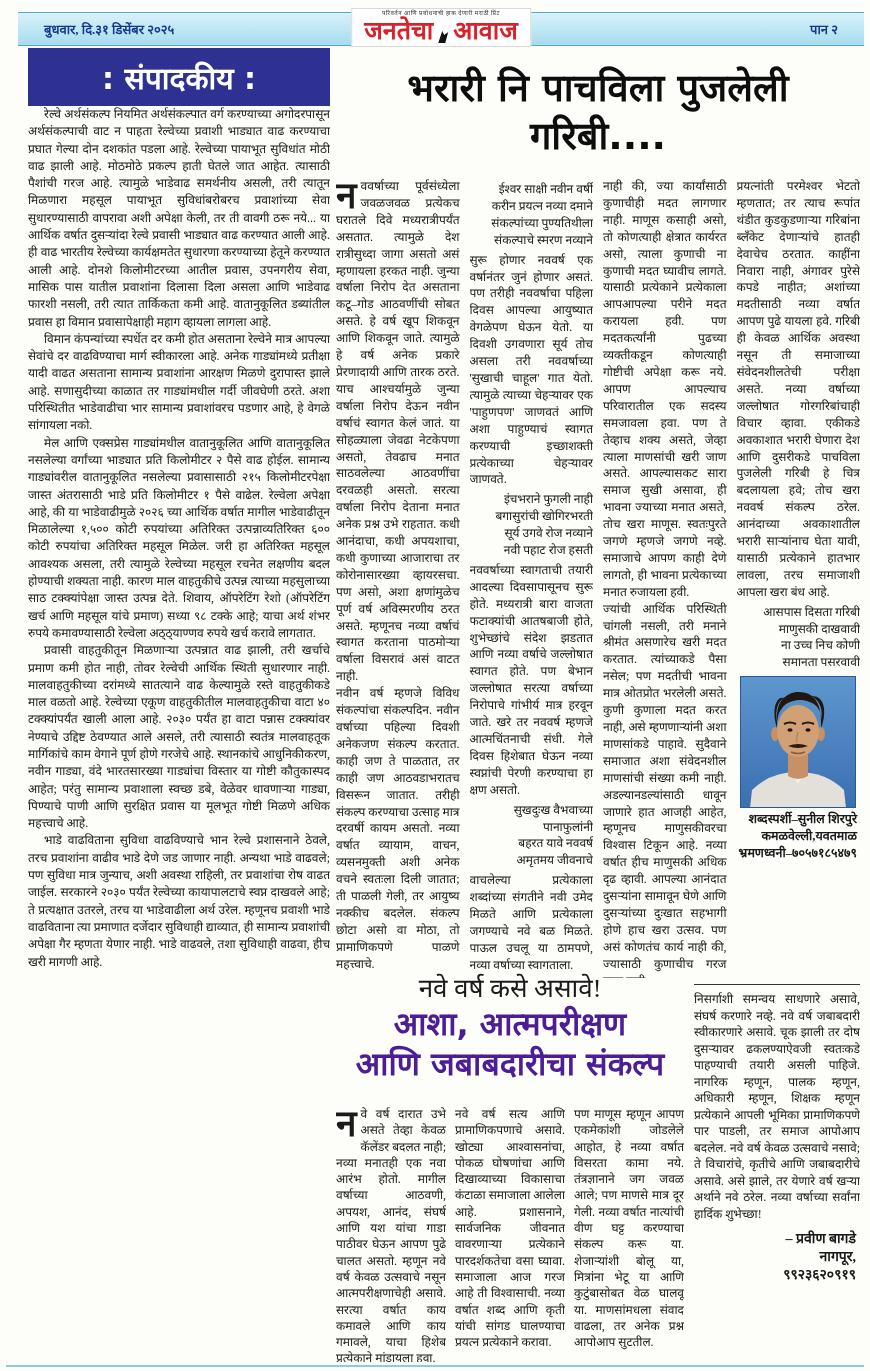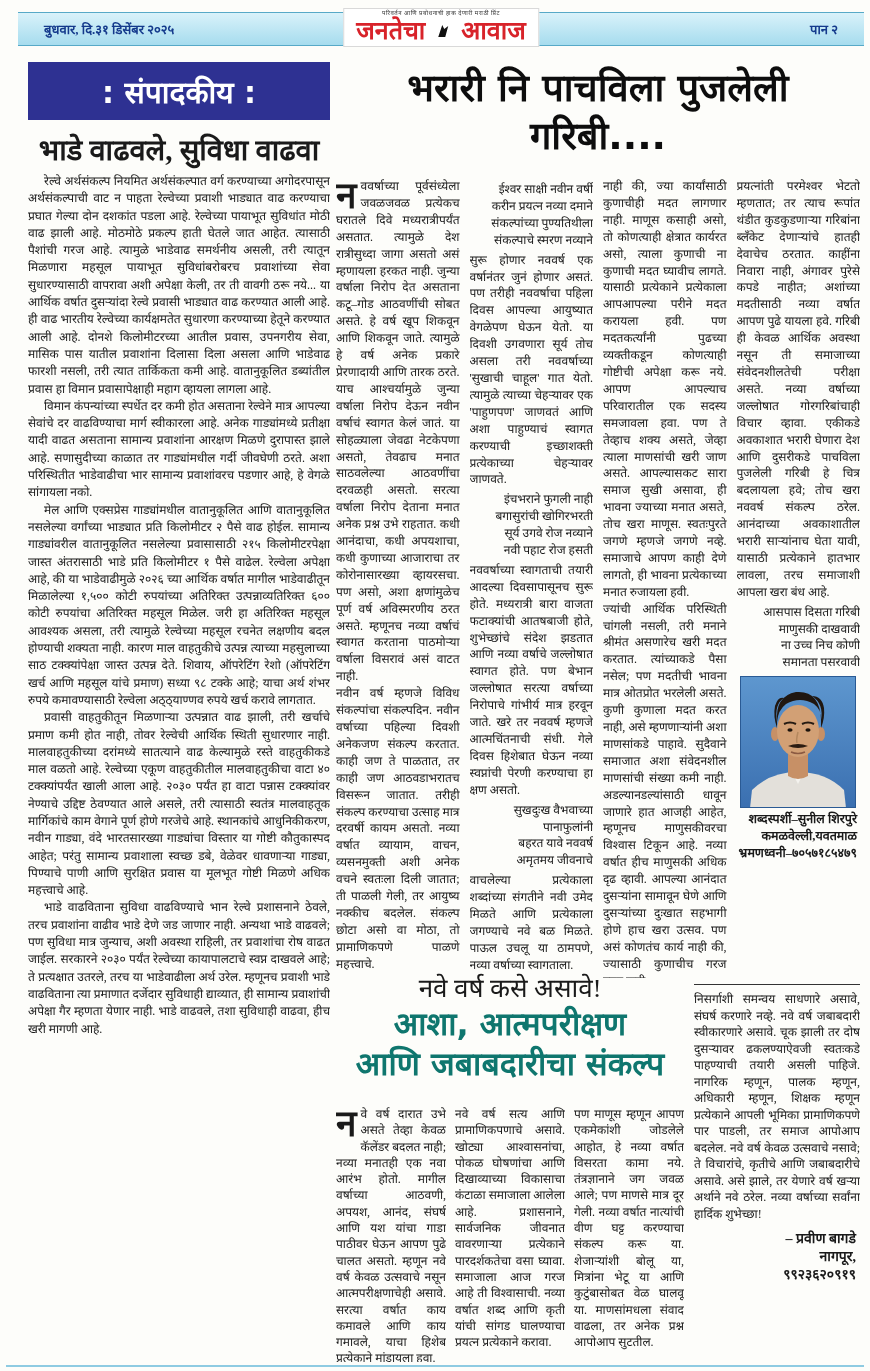--- a/index.html
+++ b/index.html
@@ -14,26 +14,26 @@
     border-top:1px solid #57a9c7;border-bottom:1px solid #57a9c7;margin-left:12px;
   }
   .date{position:absolute;left:26px;top:7px;font-size:13px;font-weight:bold;color:#143a8c;}
   .pageno{position:absolute;right:26px;top:7px;font-size:13px;font-weight:bold;color:#143a8c;}
   .masthead{
     position:absolute;left:50%;transform:translateX(-50%);top:-5px;
     background:#fff;border:1px solid #d9d9d9;padding:1px 12px 2px;text-align:center;
   }
   .tagline{font-size:6px;line-height:7px;color:#333;letter-spacing:.5px;white-space:nowrap;}
   .mast-title{
-    display:flex;align-items:center;gap:12px;justify-content:center;
+    display:flex;align-items:flex-end;gap:4px;justify-content:center;
     font-family:"DejaVu Sans","Liberation Sans",sans-serif;
     font-weight:bold;font-size:25px;line-height:27px;color:#d8232a;white-space:nowrap;
   }
   
-  .editorial{position:absolute;left:28px;top:62px;width:302px;}
+  .editorial{position:absolute;left:28px;top:48px;width:302px;}
   .ed-box{
     height:58px;background:#2e3192;display:flex;align-items:center;justify-content:center;
     color:#fff;font-family:"DejaVu Sans","Liberation Sans",sans-serif;font-weight:bold;font-size:30px;
   }
   .ed-head{text-align:center;font-size:29px;font-weight:bold;margin:9px 0 5px;font-family:"Liberation Serif",serif;}
   .ed-body{font-size:12px;line-height:17.3px;text-align:justify;height:1152px;overflow:hidden;}
   .ed-body p{margin:0;text-indent:16px;}
   
   .main-head{
     position:absolute;left:336px;top:64px;width:524px;text-align:center;
@@ -48,21 +48,21 @@
     float:left;font-size:37px;line-height:31px;font-weight:bold;padding:2px 4px 0 0;
     font-family:"DejaVu Sans",sans-serif;
   }
   .photo{width:116px;height:132px;display:block;margin:5px auto 3px;}
   .byline{text-align:right;font-weight:bold;font-size:12.5px;line-height:17px;padding-right:3px;}
   
   .sec-head{position:absolute;left:336px;top:974px;width:348px;text-align:center;}
   .sec-h1{font-size:26px;line-height:30px;font-weight:normal;font-family:"Liberation Serif",serif;}
   .sec-h23{
     font-family:"DejaVu Sans","Liberation Sans",sans-serif;font-weight:800;
-    font-size:32px;line-height:40px;color:#0f766e;
+    font-size:32px;line-height:40px;color:#4c1d95;
   }
   .sec-cols{position:absolute;left:336px;top:1106px;width:348px;height:256px;display:flex;gap:9px;}
   .scol{flex:1;font-size:12px;line-height:16.3px;text-align:justify;overflow:hidden;}
   .scol p{margin:0;}
   .sec-col4{
     position:absolute;left:694px;top:984px;width:166px;height:378px;
     border-top:1.5px solid #333;padding-top:6px;
     font-size:12px;line-height:16.5px;text-align:justify;overflow:hidden;
   }
   .sec-col4 p{margin:0;}
@@ -82,21 +82,20 @@
         <path d="M1 14 L5 2 L7 6 L11 3 L8 14 Z" fill="#111"></path>
       </svg>
       <span>आवाज</span>
     </div>
   </div>
   <div class="pageno">पान २</div>
 </div>
 
 <div class="editorial">
   <div class="ed-box">: संपादकीय :</div>
-  <div class="ed-head">भाडे वाढवले, सुविधा वाढवा</div>
   <div class="ed-body">
     <p>रेल्वे अर्थसंकल्प नियमित अर्थसंकल्पात वर्ग करण्याच्या अगोदरपासून अर्थसंकल्पाची वाट न पाहता रेल्वेच्या प्रवाशी भाड्यात वाढ करण्याचा प्रघात गेल्या दोन दशकांत पडला आहे. रेल्वेच्या पायाभूत सुविधांत मोठी वाढ झाली आहे. मोठमोठे प्रकल्प हाती घेतले जात आहेत. त्यासाठी पैशांची गरज आहे. त्यामुळे भाडेवाढ समर्थनीय असली, तरी त्यातून मिळणारा महसूल पायाभूत सुविधांबरोबरच प्रवाशांच्या सेवा सुधारण्यासाठी वापरावा अशी अपेक्षा केली, तर ती वावगी ठरू नये... या आर्थिक वर्षात दुसऱ्यांदा रेल्वे प्रवासी भाड्यात वाढ करण्यात आली आहे. ही वाढ भारतीय रेल्वेच्या कार्यक्षमतेत सुधारणा करण्याच्या हेतूने करण्यात आली आहे. दोनशे किलोमीटरच्या आतील प्रवास, उपनगरीय सेवा, मासिक पास यातील प्रवाशांना दिलासा दिला असला आणि भाडेवाढ फारशी नसली, तरी त्यात तार्किकता कमी आहे. वातानुकूलित डब्यांतील प्रवास हा विमान प्रवासापेक्षाही महाग व्हायला लागला आहे.</p>
     <p>विमान कंपन्यांच्या स्पर्धेत दर कमी होत असताना रेल्वेने मात्र आपल्या सेवांचे दर वाढविण्याचा मार्ग स्वीकारला आहे. अनेक गाड्यांमध्ये प्रतीक्षा यादी वाढत असताना सामान्य प्रवाशांना आरक्षण मिळणे दुरापास्त झाले आहे. सणासुदीच्या काळात तर गाड्यांमधील गर्दी जीवघेणी ठरते. अशा परिस्थितीत भाडेवाढीचा भार सामान्य प्रवाशांवरच पडणार आहे, हे वेगळे सांगायला नको.</p>
     <p>मेल आणि एक्सप्रेस गाड्यांमधील वातानुकूलित आणि वातानुकूलित नसलेल्या वर्गांच्या भाड्यात प्रति किलोमीटर २ पैसे वाढ होईल. सामान्य गाड्यांवरील वातानुकूलित नसलेल्या प्रवासासाठी २१५ किलोमीटरपेक्षा जास्त अंतरासाठी भाडे प्रति किलोमीटर १ पैसे वाढेल. रेल्वेला अपेक्षा आहे, की या भाडेवाढीमुळे २०२६ च्या आर्थिक वर्षात मागील भाडेवाढीतून मिळालेल्या १,५०० कोटी रुपयांच्या अतिरिक्त उत्पन्नाव्यतिरिक्त ६०० कोटी रुपयांचा अतिरिक्त महसूल मिळेल. जरी हा अतिरिक्त महसूल आवश्यक असला, तरी त्यामुळे रेल्वेच्या महसूल रचनेत लक्षणीय बदल होण्याची शक्यता नाही. कारण माल वाहतुकीचे उत्पन्न त्याच्या महसुलाच्या साठ टक्क्यांपेक्षा जास्त उत्पन्न देते. शिवाय, ऑपरेटिंग रेशो (ऑपरेटिंग खर्च आणि महसूल यांचे प्रमाण) सध्या ९८ टक्के आहे; याचा अर्थ शंभर रुपये कमावण्यासाठी रेल्वेला अठ्ठ्याण्णव रुपये खर्च करावे लागतात.</p>
     <p>प्रवासी वाहतुकीतून मिळणाऱ्या उत्पन्नात वाढ झाली, तरी खर्चाचे प्रमाण कमी होत नाही, तोवर रेल्वेची आर्थिक स्थिती सुधारणार नाही. मालवाहतुकीच्या दरांमध्ये सातत्याने वाढ केल्यामुळे रस्ते वाहतुकीकडे माल वळतो आहे. रेल्वेच्या एकूण वाहतुकीतील मालवाहतुकीचा वाटा ४० टक्क्यांपर्यंत खाली आला आहे. २०३० पर्यंत हा वाटा पन्नास टक्क्यांवर नेण्याचे उद्दिष्ट ठेवण्यात आले असले, तरी त्यासाठी स्वतंत्र मालवाहतूक मार्गिकांचे काम वेगाने पूर्ण होणे गरजेचे आहे. स्थानकांचे आधुनिकीकरण, नवीन गाड्या, वंदे भारतसारख्या गाड्यांचा विस्तार या गोष्टी कौतुकास्पद आहेत; परंतु सामान्य प्रवाशाला स्वच्छ डबे, वेळेवर धावणाऱ्या गाड्या, पिण्याचे पाणी आणि सुरक्षित प्रवास या मूलभूत गोष्टी मिळणे अधिक महत्त्वाचे आहे.</p>
     <p>भाडे वाढविताना सुविधा वाढविण्याचे भान रेल्वे प्रशासनाने ठेवले, तरच प्रवाशांना वाढीव भाडे देणे जड जाणार नाही. अन्यथा भाडे वाढवले; पण सुविधा मात्र जुन्याच, अशी अवस्था राहिली, तर प्रवाशांचा रोष वाढत जाईल. सरकारने २०३० पर्यंत रेल्वेच्या कायापालटाचे स्वप्न दाखवले आहे; ते प्रत्यक्षात उतरले, तरच या भाडेवाढीला अर्थ उरेल. म्हणूनच प्रवाशी भाडे वाढविताना त्या प्रमाणात दर्जेदार सुविधाही द्याव्यात, ही सामान्य प्रवाशांची अपेक्षा गैर म्हणता येणार नाही. भाडे वाढवले, तशा सुविधाही वाढवा, हीच खरी मागणी आहे.</p>
   </div>
 </div>
 
 <div class="main-head">

